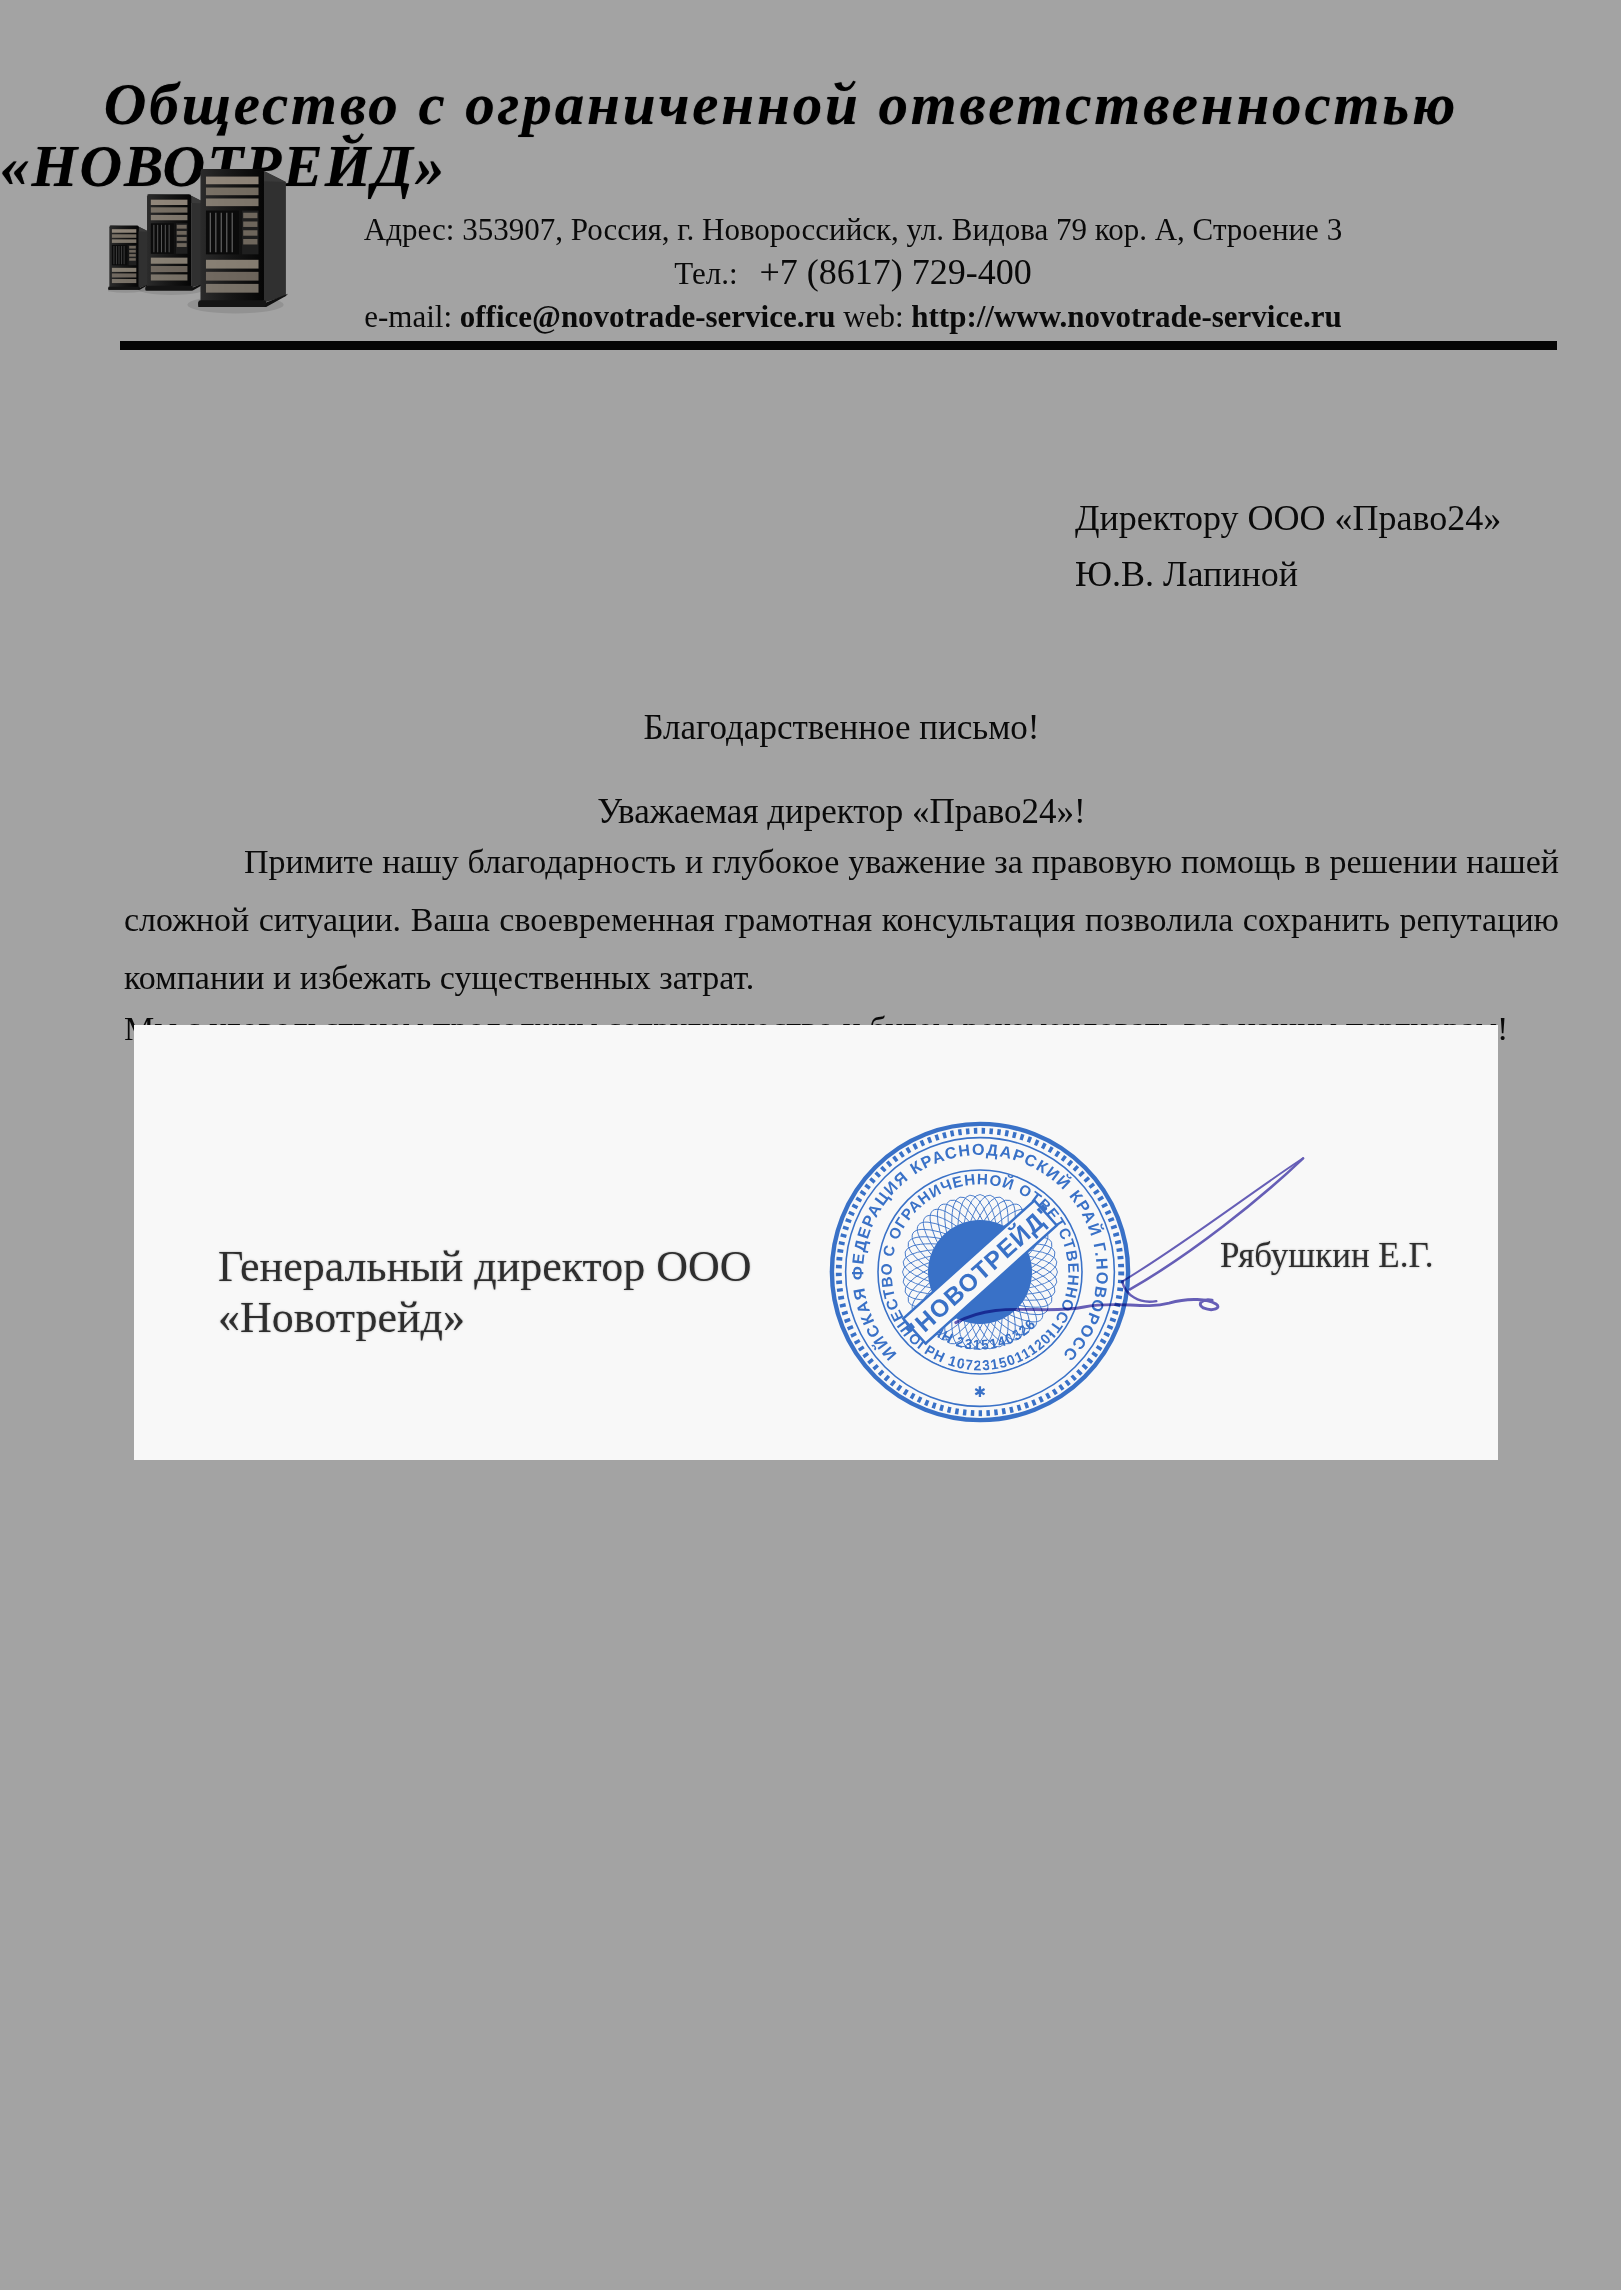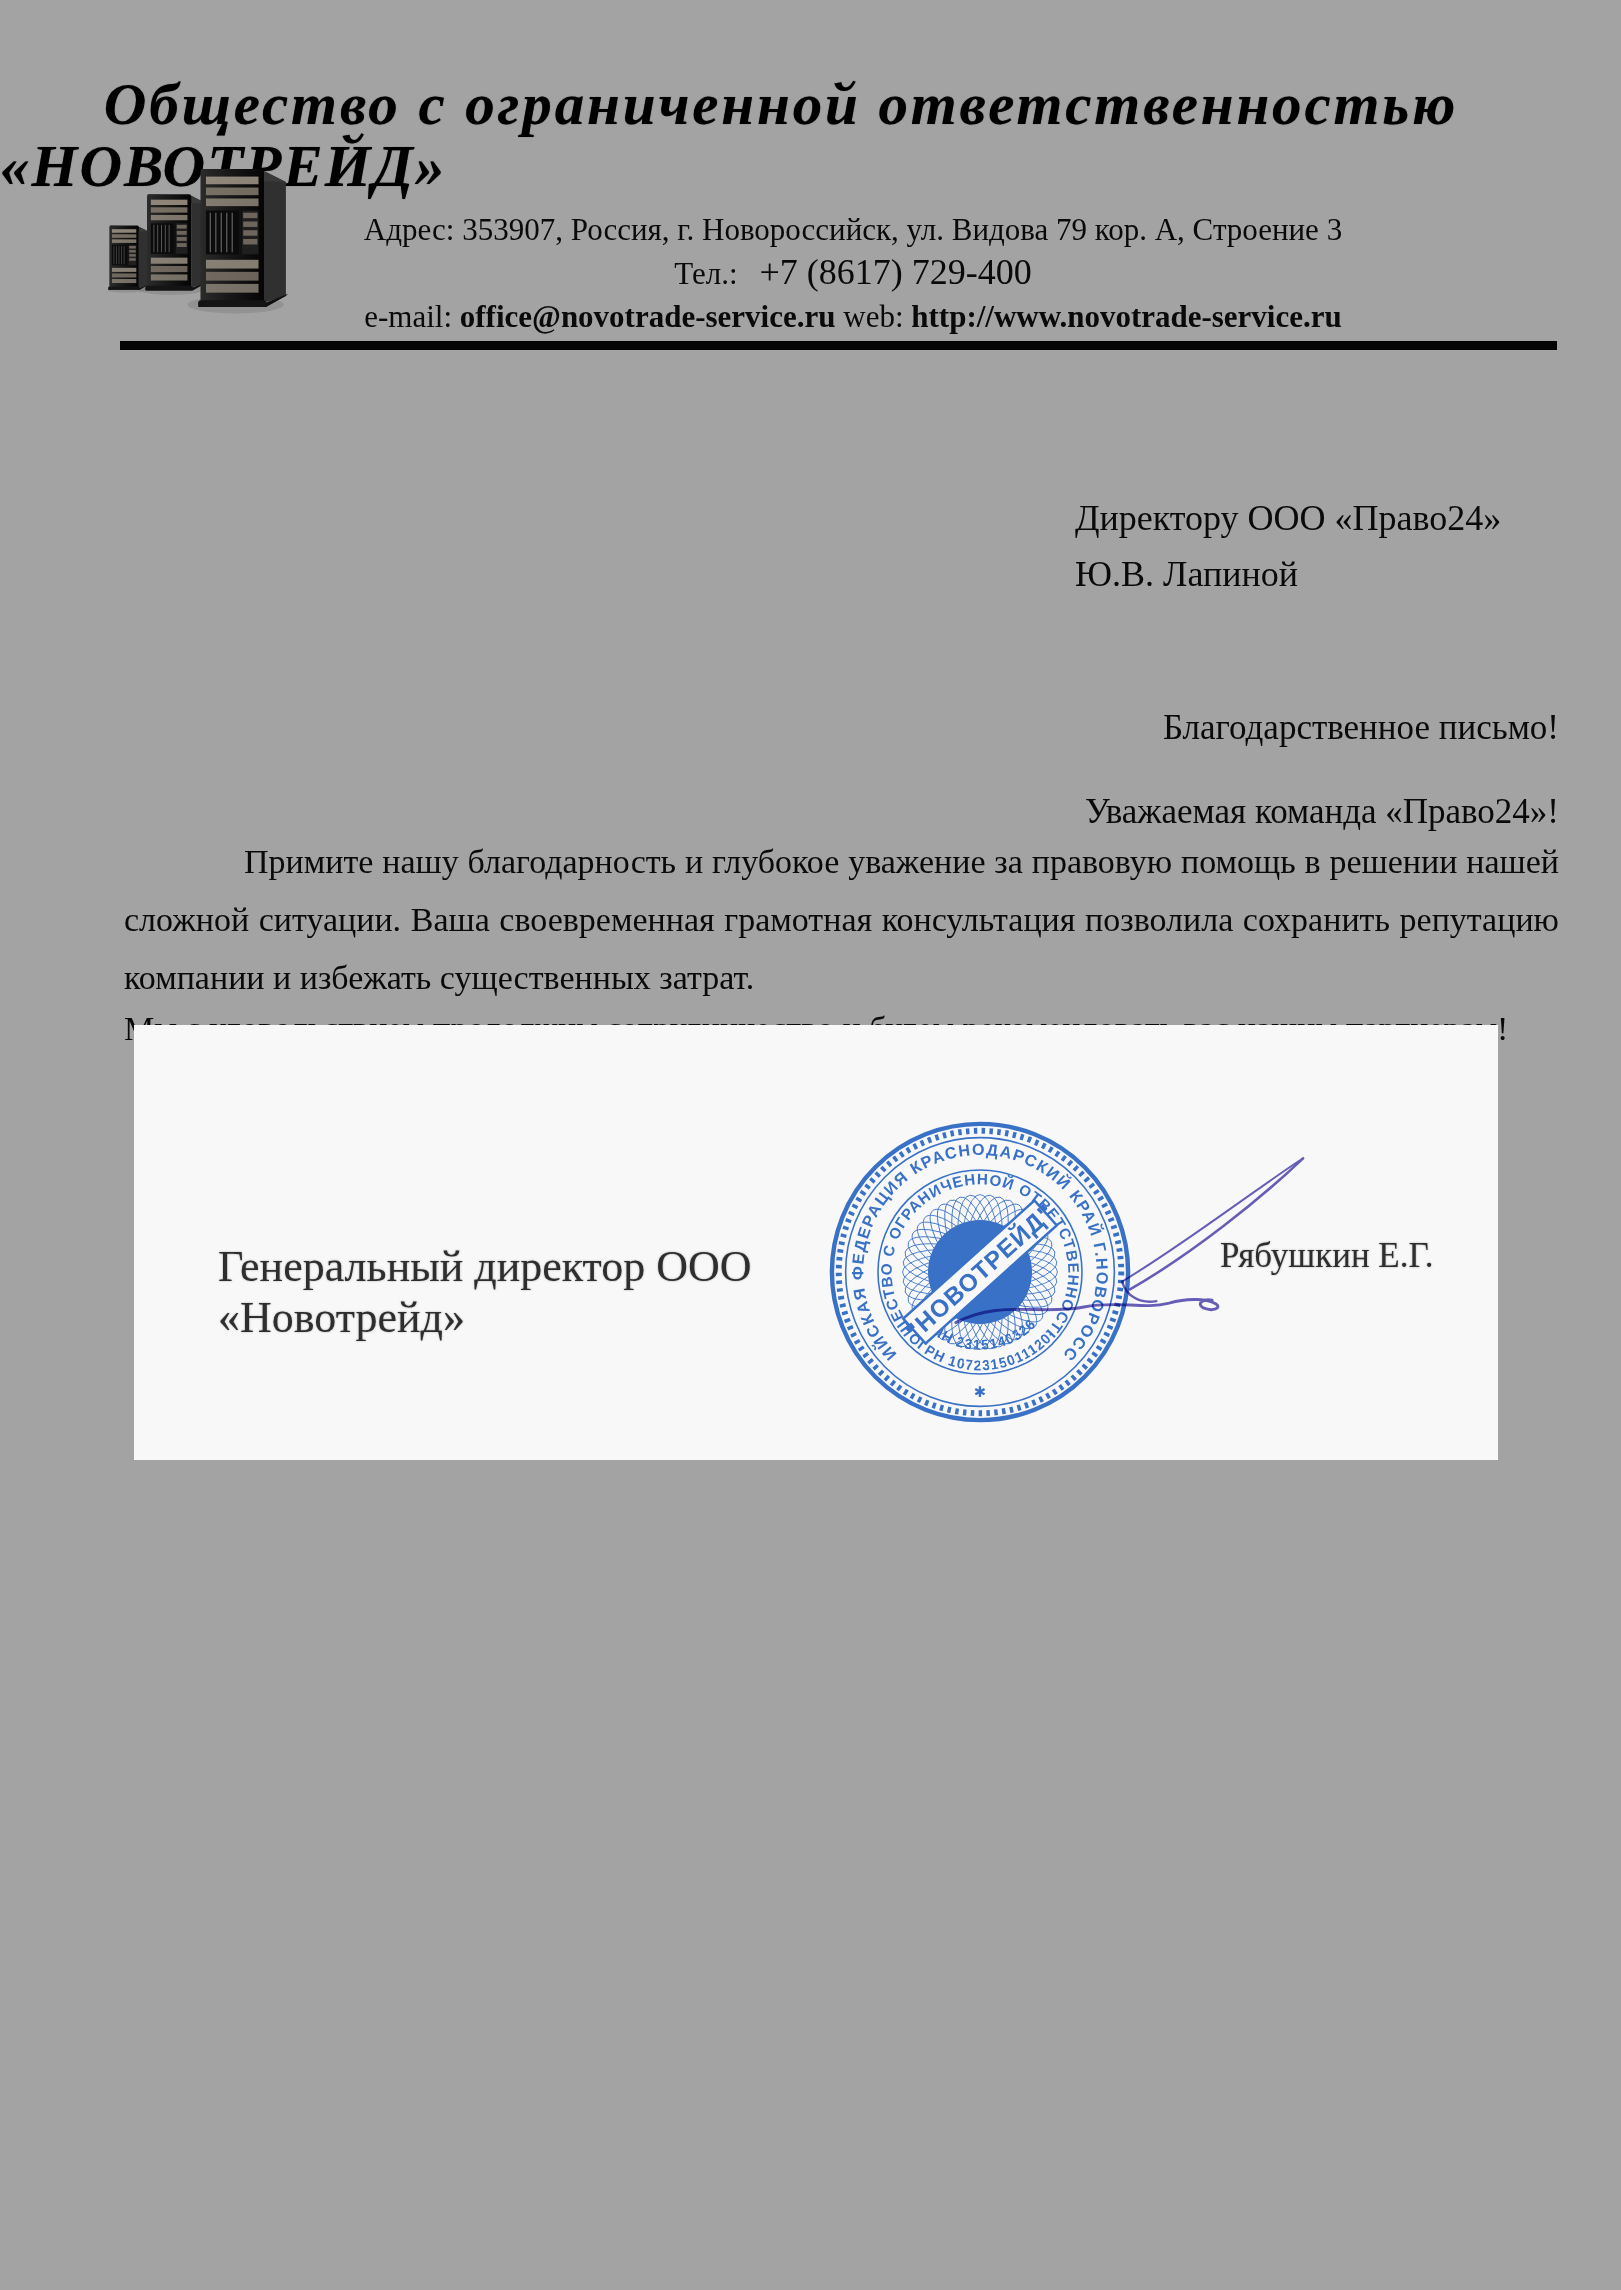--- a/index.html
+++ b/index.html
@@ -48,21 +48,21 @@
     font-size:26.5px;line-height:33px;
     color:#111;
   }
   
   .recipient{
     left:1075px;top:490px;width:470px;
     font-size:36px;line-height:56px;
     color:#0a0a0a;
   }
   
-  .center-col{left:124px;width:1435px;text-align:right;color:#0a0a0a;}
+  .center-col{left:124px;width:1435px;text-align:center;color:#0a0a0a;}
   .letter-title{top:708px;font-size:35px;}
   .salutation{top:792px;font-size:35px;}
   .para{
     left:124px;width:1435px;
     font-size:34px;line-height:58px;
     text-align:justify;
     color:#0a0a0a;
   }
   .para1{top:833px;text-indent:120px;}
   .para2{top:1000px;text-align:left;}
@@ -154,21 +154,21 @@
   </div>
 
   <div class="abs rule"></div>
 
   <div class="abs recipient">
     <div>Директору ООО «Право24»</div>
     <div>Ю.В. Лапиной</div>
   </div>
 
   <div class="abs center-col letter-title">Благодарственное письмо!</div>
-  <div class="abs center-col salutation">Уважаемая команда «Право24»!</div>
+  <div class="abs center-col salutation">Уважаемая директор «Право24»!</div>
   <div class="abs para para1">Примите нашу благодарность и глубокое уважение за правовую помощь в решении нашей сложной ситуации. Ваша своевременная грамотная консультация позволила сохранить репутацию компании и избежать существенных затрат.</div>
   <div class="abs para para2">Мы с удовольствием продолжим сотрудничество и будем рекомендовать вас нашим партнерам!</div>
 
   <div class="abs scan-box"></div>
   <div class="abs sig-caption">Генеральный директор ООО «Новотрейд»</div>
   <div class="abs sig-name">Рябушкин Е.Г.</div>
 
   <div class="abs stamp-wrap">
     <svg width="306" height="306" viewBox="-156 -156 312 312" opacity="0.9">
       <defs>

